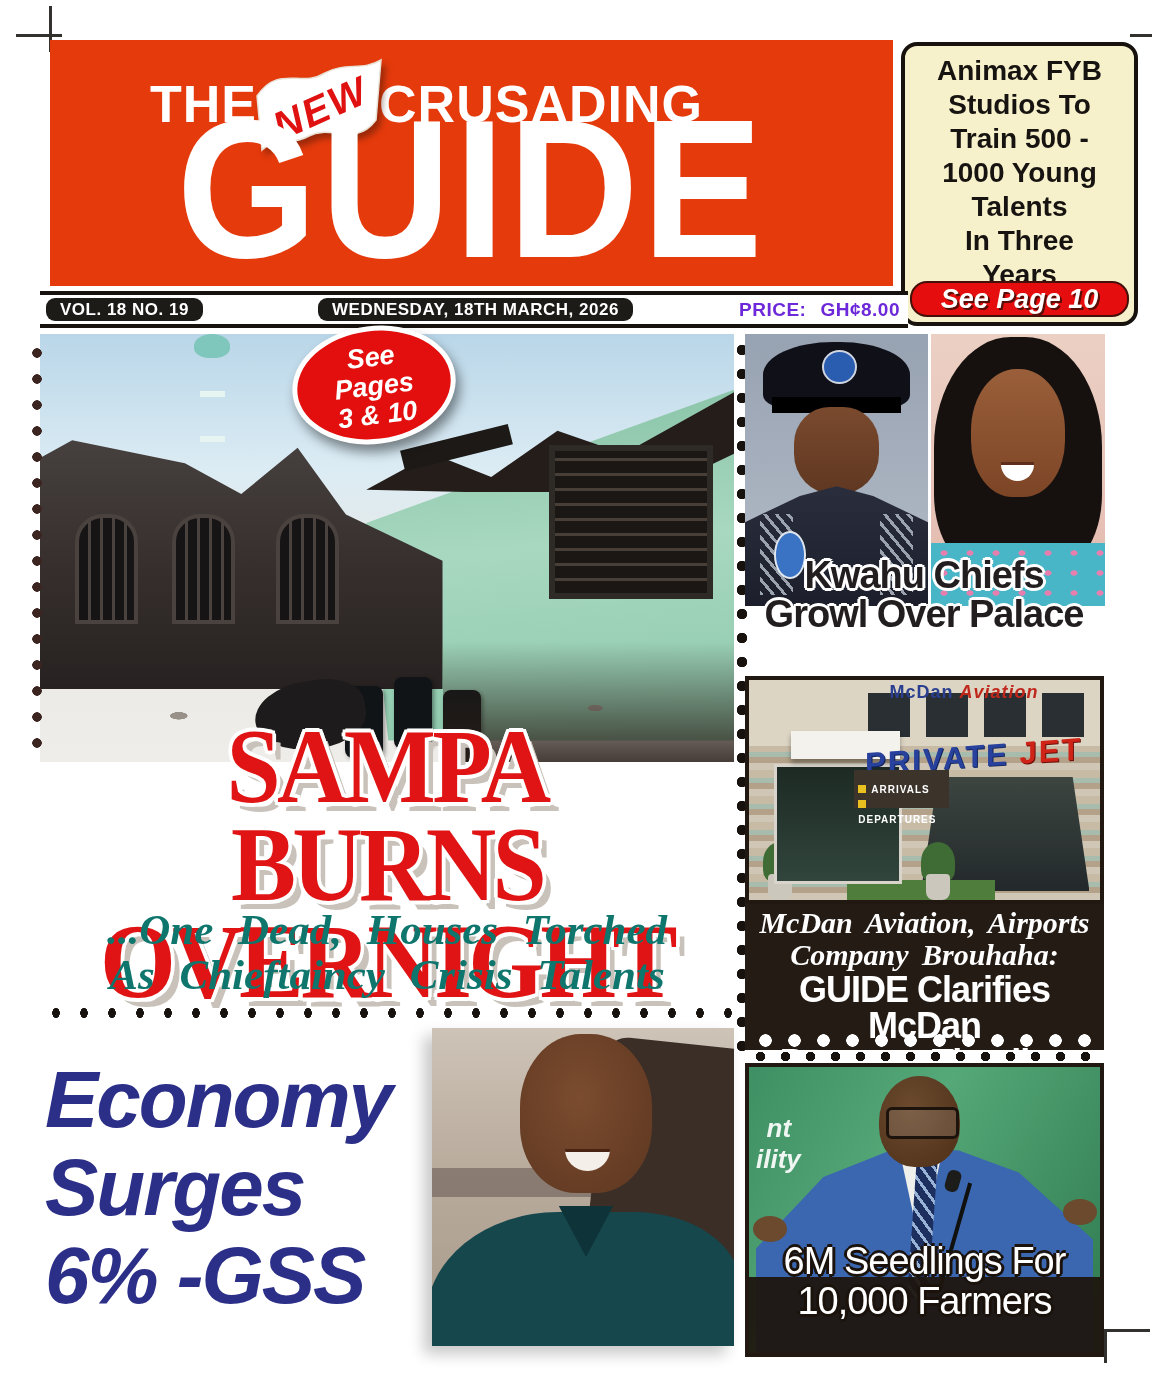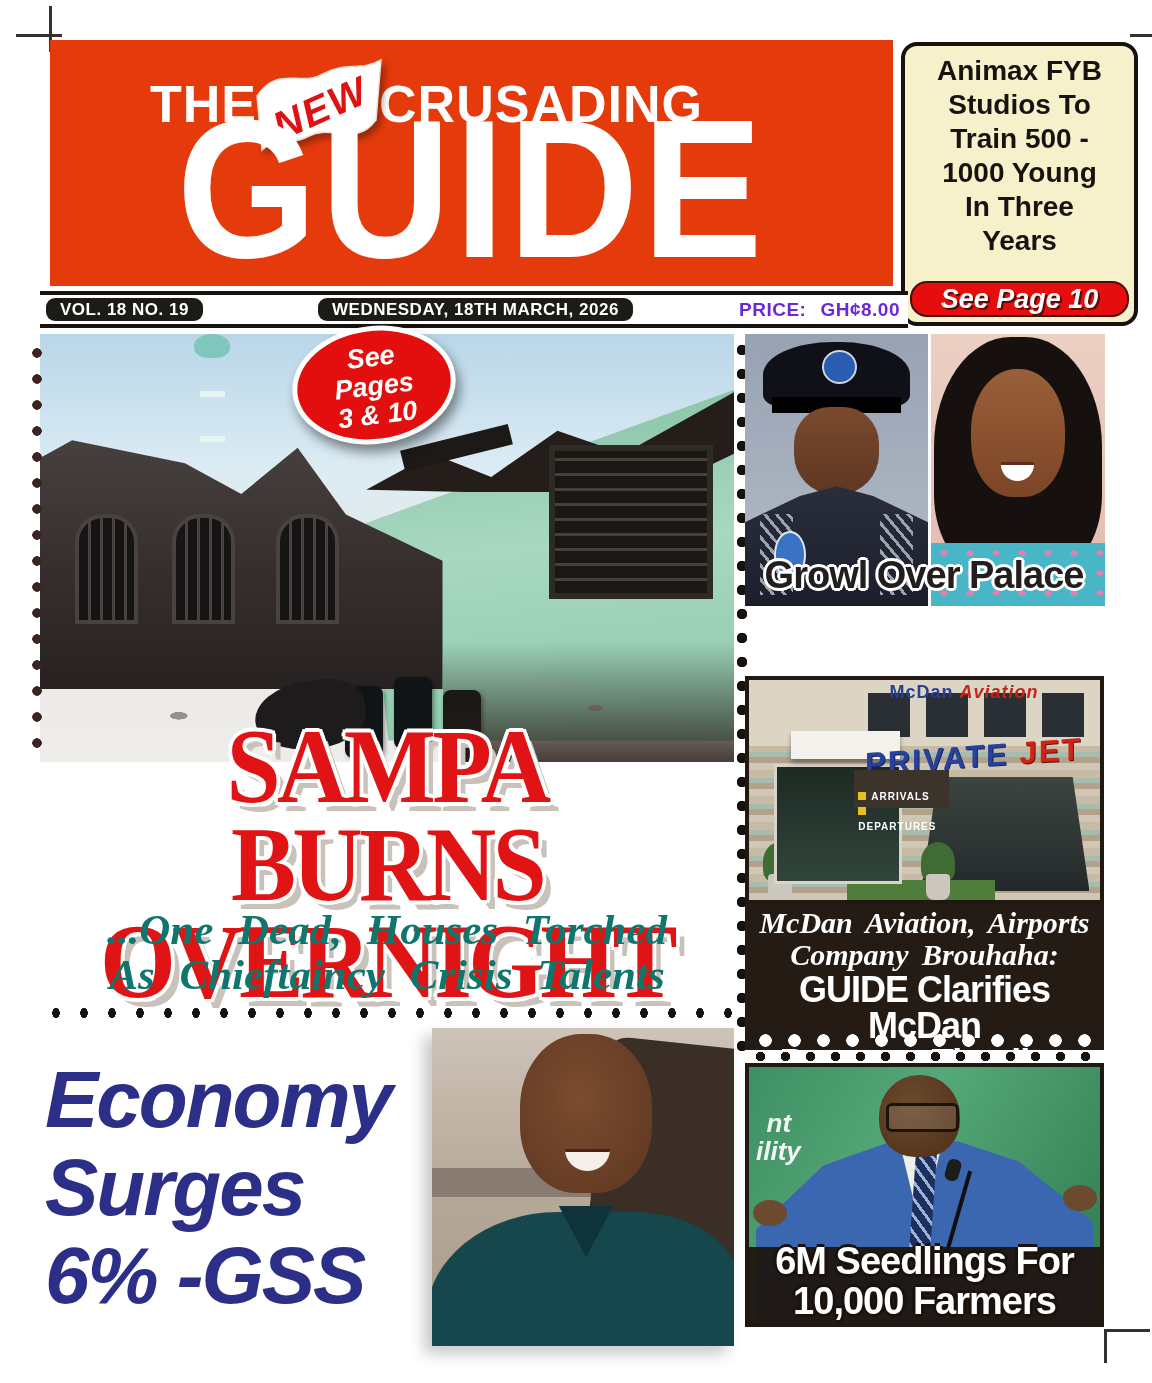--- a/index.html
+++ b/index.html
@@ -85,48 +85,48 @@
   .kwahu{position:absolute;left:736px;top:556px;width:376px;text-align:center;font-weight:bold;font-size:38px;line-height:1.02;color:#221d1e;letter-spacing:-1px;z-index:5;text-shadow:-3px 0 #fff,3px 0 #fff,0 -3px #fff,0 3px #fff,-2px -2px #fff,2px -2px #fff,-2px 2px #fff,2px 2px #fff;}
 
   
   .photo-mcdan{position:absolute;left:745px;top:676px;width:359px;height:228px;border:4px solid #221812;box-sizing:border-box;overflow:hidden;background:repeating-linear-gradient(0deg,#cfc6b5 0 7px,#b3a289 7px 13px,#a8bcae 13px 18px,#c8bba6 18px 26px);}
   .mc-top{position:absolute;left:0;top:0;width:100%;height:30%;background:#ddd5c4;}
   .mc-windows{position:absolute;left:34%;top:6%;width:64%;height:20%;background:repeating-linear-gradient(90deg,#2a2f33 0 42px,#ddd5c4 42px 58px);}
   .mc-brand{position:absolute;left:40%;top:1%;font-weight:bold;font-size:18px;letter-spacing:1px;z-index:2;}
   .mc-brand .b1{color:#2a3f8f;}
   .mc-brand .b2{color:#c0271b;font-style:italic;}
   .mc-canopy{position:absolute;left:12%;top:23%;width:31%;height:13%;background:#f4f2ec;box-shadow:0 4px 5px rgba(0,0,0,.35);z-index:2;}
-  .mc-sign{position:absolute;left:30%;top:41%;width:27%;height:17%;background:#3c332b;color:#fff;font-size:10px;line-height:15px;padding:19px 4px;box-sizing:border-box;z-index:3;font-weight:bold;letter-spacing:1px;}
+  .mc-sign{position:absolute;left:30%;top:41%;width:27%;height:17%;background:#3c332b;color:#fff;font-size:10px;line-height:15px;padding:12px 4px;box-sizing:border-box;z-index:3;font-weight:bold;letter-spacing:1px;}
   .mc-sign .sq{display:inline-block;width:8px;height:8px;background:#e8c020;margin-right:5px;}
   .mc-glass{position:absolute;left:7%;top:38%;width:35%;height:52%;background:linear-gradient(#1d2a24,#31453c);border:3px solid #d8d4cb;z-index:1;}
   .mc-privatejet{position:absolute;right:5%;top:27%;font-weight:bold;font-size:31px;letter-spacing:2px;transform:skewY(-4deg);z-index:2;color:#27419c;text-shadow:1px 1px 0 #10235c;}
   .mc-privatejet .jet{color:#d02318;text-shadow:1px 1px 0 #6b0f08;}
   .mc-water{position:absolute;right:3%;top:44%;width:48%;height:52%;background:linear-gradient(180deg,#3c4540,#23292b);clip-path:polygon(10% 0,90% 0,100% 100%,0 100%);}
   .mc-turf{position:absolute;left:28%;bottom:0;width:42%;height:9%;background:#4e7d3c;}
   .mc-plant{position:absolute;bottom:8%;width:34px;height:40px;background:#3f6b34;border-radius:50% 50% 30% 30%;}
   .mc-pot{position:absolute;bottom:0;width:24px;height:26px;background:#cbc7bd;border-radius:4px 4px 8px 8px;}
 
   .mcdan-band{position:absolute;left:745px;top:904px;width:359px;height:146px;background:#241b15;text-align:center;color:#fff;box-sizing:border-box;padding-top:3px;}
   .mc-kicker{font-family:"Liberation Serif",serif;font-style:italic;font-weight:bold;font-size:30px;line-height:1.06;word-spacing:6px;}
   .mc-headline{font-weight:bold;font-size:36px;line-height:1.0;margin-top:1px;letter-spacing:-1px;}
   .band-dots{position:absolute;left:6px;right:6px;bottom:1px;height:17px;background-image:radial-gradient(circle,#fff 6px,transparent 6.5px);background-size:29px 17px;background-repeat:repeat-x;}
 
   
-  .photo-seed{position:absolute;left:745px;top:1063px;width:359px;height:264px;border:4px solid #221812;box-sizing:border-box;overflow:hidden;background:linear-gradient(120deg,#3e8f63,#55a878 40%,#2f7a50);}
+  .photo-seed{position:absolute;left:745px;top:1063px;width:359px;height:294px;border:4px solid #221812;box-sizing:border-box;overflow:hidden;background:linear-gradient(120deg,#3e8f63,#55a878 40%,#2f7a50);}
   .sd-frag{position:absolute;color:rgba(255,255,255,.92);font-weight:bold;font-size:26px;font-style:italic;}
   .sd-head{position:absolute;left:37%;top:3%;width:23%;height:32%;background:radial-gradient(ellipse at 40% 35%,#6b4a2e,#4e3018);border-radius:50% 50% 44% 44%;}
   .sd-glasses{position:absolute;left:39%;top:14%;width:19%;height:9%;border:3px solid #1c130c;border-radius:6px;background:rgba(255,255,255,.12);}
   .sd-suit{position:absolute;left:2%;top:26%;width:96%;height:78%;background:#3b66b0;clip-path:polygon(40% 4%,60% 4%,78% 14%,100% 44%,100% 100%,0 100%,0 48%,20% 16%);}
   .sd-shirt{position:absolute;left:43%;top:30%;width:12%;height:34%;background:#efefec;clip-path:polygon(0 0,100% 0,50% 100%);}
   .sd-tie{position:absolute;left:46.5%;top:31%;width:6%;height:50%;background:repeating-linear-gradient(50deg,#1d2f5e 0 7px,#9ab4d8 7px 10px);transform:rotate(4deg);}
   .sd-hand{position:absolute;width:34px;height:26px;background:#6b4a2e;border-radius:50%;}
   .sd-mic{position:absolute;left:58%;top:40%;width:4px;height:110px;background:#10100e;transform:rotate(16deg);}
   .sd-michead{position:absolute;left:56%;top:36%;width:14px;height:22px;background:#1c1c1a;border-radius:6px;transform:rotate(16deg);}
   .sd-band{position:absolute;left:0;right:0;bottom:0;height:76px;background:rgba(30,21,14,.94);}
-  .seed-headline{position:absolute;left:745px;top:1242px;width:359px;text-align:center;color:#fff;font-weight:bold;font-size:38px;line-height:1.04;letter-spacing:-1px;z-index:6;text-shadow:-3px 0 #1a120b,3px 0 #1a120b,0 -3px #1a120b,0 3px #1a120b,2px 2px 0 #1a120b;}
+  .seed-headline{position:absolute;left:745px;top:1242px;width:359px;text-align:center;color:#fff;font-weight:normal;font-size:38px;line-height:1.04;letter-spacing:-1px;z-index:6;text-shadow:-3px 0 #1a120b,3px 0 #1a120b,0 -3px #1a120b,0 3px #1a120b,2px 2px 0 #1a120b;}
 </style>
 </head>
 <body>
 
 <div class="crop" style="left:16px;top:34px;width:46px;height:3px;"></div>
 <div class="crop" style="left:49px;top:6px;width:3px;height:46px;"></div>
 <div class="crop" style="left:1130px;top:34px;width:22px;height:3px;"></div>
 <div class="crop" style="left:1104px;top:1329px;width:46px;height:3px;"></div>
 <div class="crop" style="left:1104px;top:1329px;width:3px;height:34px;"></div>
 
@@ -142,20 +142,21 @@
     <span class="mast-word">CRUSADING</span>
   </div>
   <div class="mast-guide">GUIDE</div>
 </div>
 
 <div class="promo">
   <div class="promo-line">Animax FYB</div>
   <div class="promo-line">Studios To</div>
   <div class="promo-line">Train 500 -</div>
   <div class="promo-line">1000 Young</div>
+  <div class="promo-line">Talents</div>
   <div class="promo-line">In Three</div>
   <div class="promo-line">Years</div>
   <div class="see-page">See Page 10</div>
 </div>
 
 <div class="datebar">
   <div class="pill" style="left:6px;">VOL. 18 NO. 19</div>
   <div class="pill" style="left:278px;">WEDNESDAY, 18TH MARCH, 2026</div>
   <div class="price">
     <b>PRICE:</b><span>GH¢8.00</span>
@@ -224,20 +225,21 @@
   <div class="pp-chestbadge"></div>
 </div>
 <div class="photo-woman">
   <div class="pw-hair"></div>
   <div class="pw-face"></div>
   <div class="pw-smile"></div>
   <div class="pw-dress"></div>
 </div>
 
 <div class="kwahu">
+  <div>Kwahu Chiefs</div>
   <div>Growl Over Palace</div>
 </div>
 
 <div class="photo-mcdan">
   <div class="mc-top"></div>
   <div class="mc-windows"></div>
   <div class="mc-brand">
     <span class="b1">McDan</span>
     <span class="b2">Aviation</span>
   </div>

